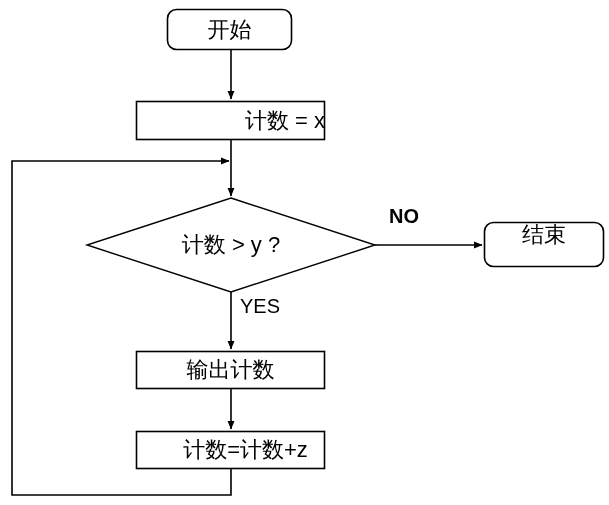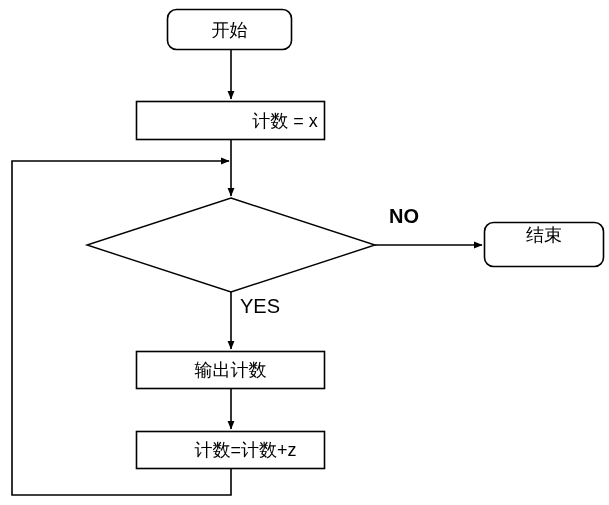--- a/index.html
+++ b/index.html
@@ -21,21 +21,21 @@
     position: absolute;
     left: 0;
     top: 0;
   }
   .node-label {
     position: absolute;
     display: flex;
     align-items: center;
     justify-content: center;
     color: #000000;
-    font-size: 18px;
+    font-size: 22px;
     line-height: 1;
     white-space: nowrap;
     pointer-events: none;
   }
   .edge-label {
     position: absolute;
     color: #000000;
     font-size: 20px;
     line-height: 1;
     white-space: nowrap;
@@ -83,20 +83,21 @@
 
     <line x1="231" y1="389" x2="231" y2="429" stroke="#000000" stroke-width="1.6" marker-end="url(#arrowhead)"></line>
 
     <polyline points="231,469 231,495 12,495 12,161 229,161" fill="none" stroke="#000000" stroke-width="1.6" marker-end="url(#arrowhead)"></polyline>
   </svg>
 
   <div class="node-label lbl-start">开始</div>
 
   <div class="node-label lbl-init">计数 = x</div>
 
+  <div class="node-label lbl-cond">计数 &gt; y ?</div>
 
   <div class="node-label lbl-output">输出计数</div>
 
   <div class="node-label lbl-incr">计数=计数+z</div>
 
   <div class="node-label lbl-end">结束</div>
 
   <div class="edge-label lbl-no">NO</div>
 
   <div class="edge-label lbl-yes">YES</div>

